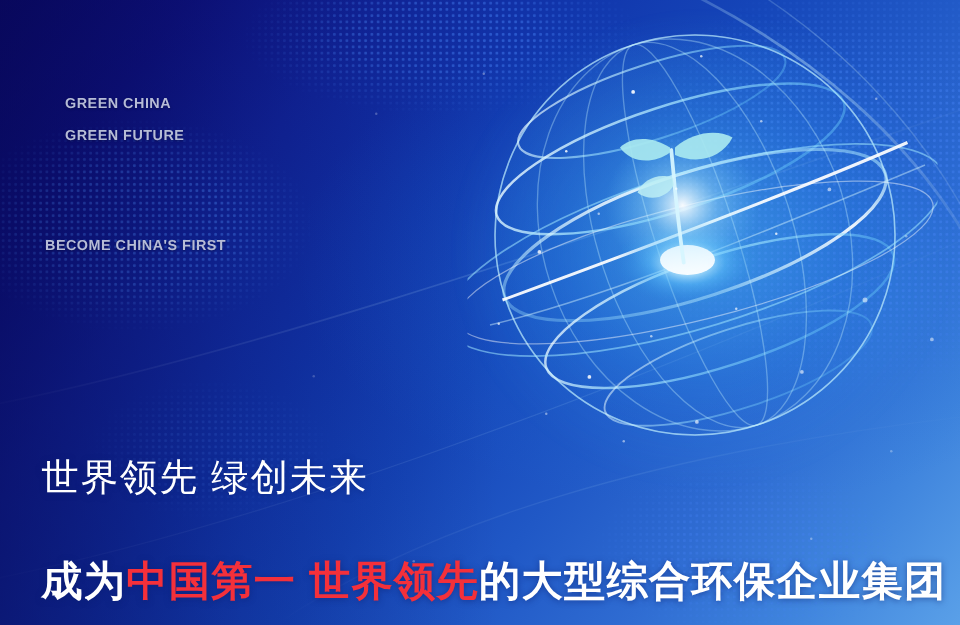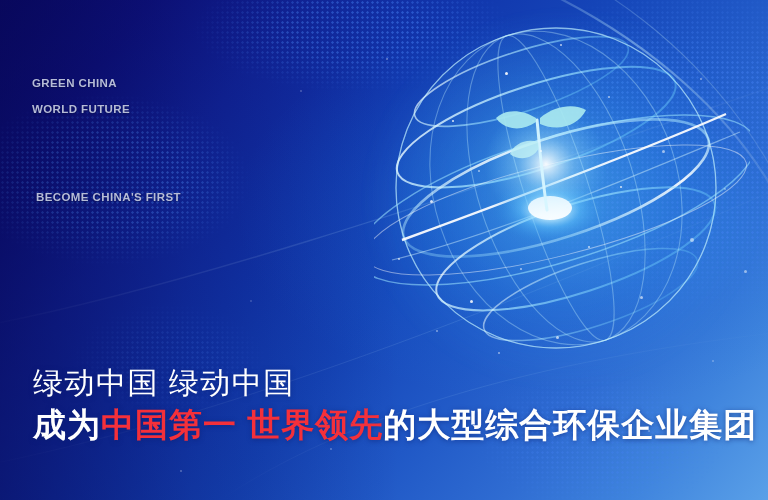--- a/index.html
+++ b/index.html
@@ -108,21 +108,21 @@
   
   .en-block {
     position: absolute;
     color: #b6bcd6;
     font-weight: bold;
     letter-spacing: 0.4px;
     text-shadow: 0 1px 2px rgba(0,0,0,0.30);
     white-space: nowrap;
   }
   #en-tagline {
-    left: 32px;
+    left: 52px;
     top: 70px;
     font-size: 11.5px;
     line-height: 26px;
   }
   #en-mission {
     left: 36px;
     top: 184px;
     font-size: 11.5px;
     line-height: 26px;
     text-align: center;
@@ -145,20 +145,21 @@
     text-shadow: 0 1px 5px rgba(10,30,110,0.55);
   }
   #zh-line-2 {
     display: block;
     font-size: 33px;
     font-weight: bold;
     color: #ffffff;
     letter-spacing: 1px;
     line-height: 44px;
     text-shadow: 0 1px 5px rgba(10,30,110,0.55);
+    margin-top: 40px;
   }
   #zh-line-2 .accent { font-weight: bold; }
 </style>
 </head>
 <body>
 
 <div id="banner">
 
   <div class="dots d1"></div>
   <div class="dots d2"></div>
@@ -289,25 +290,25 @@
     <div class="p" style="left:180px;top:470px;width:2px;height:2px;opacity:.3"></div>
     <div class="p" style="left:330px;top:448px;width:2px;height:2px;opacity:.3"></div>
     <div class="p" style="left:648px;top:430px;width:2px;height:2px;opacity:.35"></div>
     <div class="p" style="left:712px;top:360px;width:2px;height:2px;opacity:.3"></div>
     <div class="p" style="left:386px;top:58px;width:2px;height:2px;opacity:.35"></div>
     <div class="p" style="left:744px;top:270px;width:3px;height:3px;opacity:.5"></div>
   </div>
 
   <div class="en-block" id="en-tagline">
     <span class="en-line">GREEN CHINA</span>
-    <span class="en-line">WORLD FUTURE</span>
+    <span class="en-line">GREEN FUTURE</span>
   </div>
 
   <div class="en-block" id="en-mission">
     <span class="en-line">BECOME CHINA'S FIRST</span>
   </div>
 
   <div id="zh-block">
-    <span id="zh-line-1">绿动中国 绿动中国</span>
+    <span id="zh-line-1">世界领先 绿创未来</span>
     <span id="zh-line-2"><span>成为</span><span class="accent" style="color: rgb(244, 48, 58);">中国第一</span><span class="accent" style="color: rgb(244, 48, 58);"> </span><span class="accent" style="color: rgb(244, 48, 58);">世界领先</span><span>的大型综合环保企业集团</span></span>
   </div>
 
 </div>
 
 </body></html>

